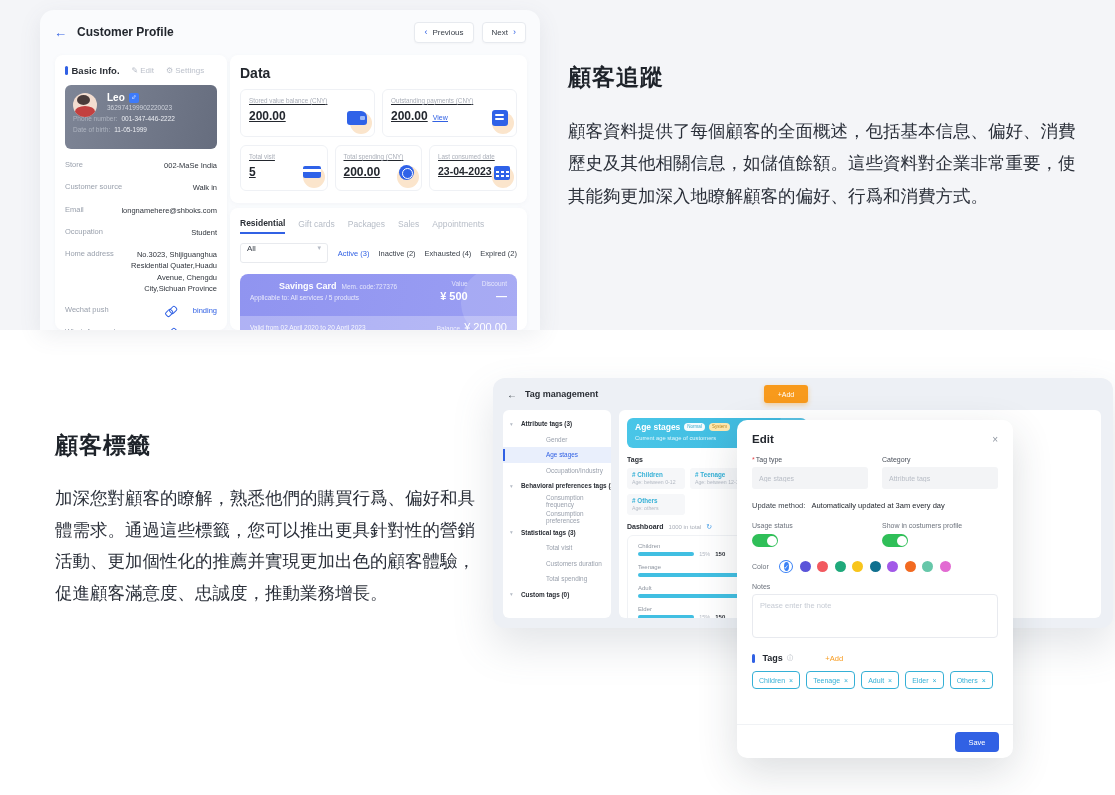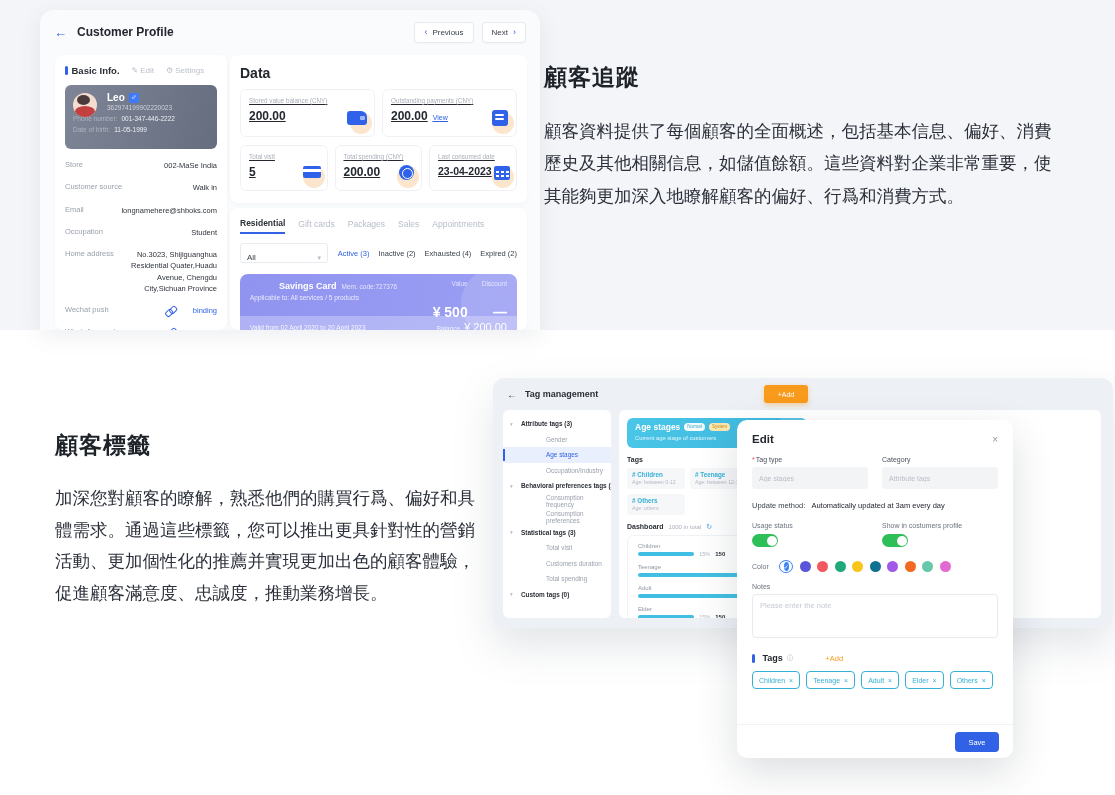--- a/index.html
+++ b/index.html
@@ -71,45 +71,45 @@
   .ico-coin::before{content:'';position:absolute;left:3px;top:3px;width:9px;height:9px;border:1.5px solid #fff;border-radius:50%;}
   .ico-cal{right:6px;bottom:10px;width:16px;height:14px;background:#2F62E8;border-radius:2px;}
   .ico-cal::before{content:'';position:absolute;left:2px;top:5px;width:3px;height:2px;background:#fff;box-shadow:5px 0 0 #fff,10px 0 0 #fff,0 4px 0 #fff,5px 4px 0 #fff,10px 4px 0 #fff;}
 
   
   .mp{left:190px;top:198px;width:297px;height:122px;padding:10px;overflow:hidden;}
   .tabs{display:flex;gap:13px;align-items:center;}
   .tab{font-size:8.5px;color:#B7BDC7;padding-bottom:4px;}
   .tab.active{color:#2A2E35;font-weight:700;border-bottom:2px solid #3161E4;}
   .filter-row{display:flex;align-items:center;margin-top:9px;}
-  .sel{width:88px;height:20px;border:1px solid #E8EAEE;border-radius:3px;background:#fff;display:flex;align-items:flex-end;padding:0 6px;font-size:8px;color:#3A404A;}
+  .sel{width:88px;height:20px;border:1px solid #E8EAEE;border-radius:3px;background:#fff;display:flex;align-items:flex-start;padding:0 6px;font-size:8px;color:#3A404A;}
   .sel .car{margin-left:auto;color:#B6BCC6;font-size:7px;}
   .filters{margin-left:auto;display:flex;gap:9px;}
   .filt{font-size:7.5px;color:#3A404A;}
   .filt.active{color:#3161E4;}
   .sav{margin-top:11px;border-radius:8px;overflow:hidden;position:relative;background:linear-gradient(100deg,#9094F0,#9A9EF3);height:64px;}
   .sav::after{content:'';position:absolute;right:-14px;top:-6px;width:70px;height:70px;border-radius:50%;background:rgba(255,255,255,.14);transform:rotate(20deg);}
   .sav-top{padding:7px 10px 5px;position:relative;z-index:1;}
   .sav-t1{display:flex;align-items:baseline;gap:5px;margin-left:29px;}
   .sav-name{color:#fff;font-size:9px;font-weight:700;}
   .sav-code{color:rgba(255,255,255,.75);font-size:6.5px;}
   .sav-appl{color:rgba(255,255,255,.8);font-size:6.5px;margin-top:3px;}
   .sav-vals{position:absolute;right:10px;top:6px;display:flex;gap:14px;text-align:right;z-index:1;}
   .sav-vl{font-size:6.5px;color:rgba(255,255,255,.7);}
-  .sav-vv{font-size:14px;font-weight:700;color:#fff;margin-top:17px;}
+  .sav-vv{font-size:11px;font-weight:700;color:#fff;margin-top:3px;}
   .sav-bot{position:absolute;left:0;right:0;bottom:0;height:22px;background:rgba(255,255,255,.28);display:flex;align-items:center;padding:0 10px;z-index:1;}
   .sav-valid{font-size:6.5px;color:rgba(255,255,255,.9);}
   .sav-bal{margin-left:auto;display:flex;align-items:baseline;gap:4px;}
   .sav-ball{font-size:6.5px;color:rgba(255,255,255,.8);}
   .sav-balv{font-size:11px;font-weight:400;color:#fff;}
 
   
   .tb-title{font-size:23px;font-weight:700;color:#1E232A;letter-spacing:1px;}
   .tb-body{font-size:17.5px;color:#2B303A;line-height:1.85;}
-  .tb1{left:544px;top:62px;width:512px;}
+  .tb1{left:568px;top:62px;width:512px;}
   .tb1 .tb-body{margin-top:22px;}
   .tb2{left:55px;top:430px;width:428px;}
   .tb2 .tb-body{margin-top:22px;line-height:1.8;}
 
   
   .tm-win{position:absolute;left:493px;top:378px;width:620px;height:250px;background:#EDF0F5;border-radius:12px;
           box-shadow:0 18px 40px rgba(100,110,130,.18);}
   .tm-head{position:absolute;left:0;top:0;height:32px;width:100%;display:flex;align-items:center;padding:0 14px;}
   .tm-back{font-size:10px;color:#3A404A;margin-right:8px;}
   .tm-title{font-size:9px;font-weight:700;color:#2A2E35;}

